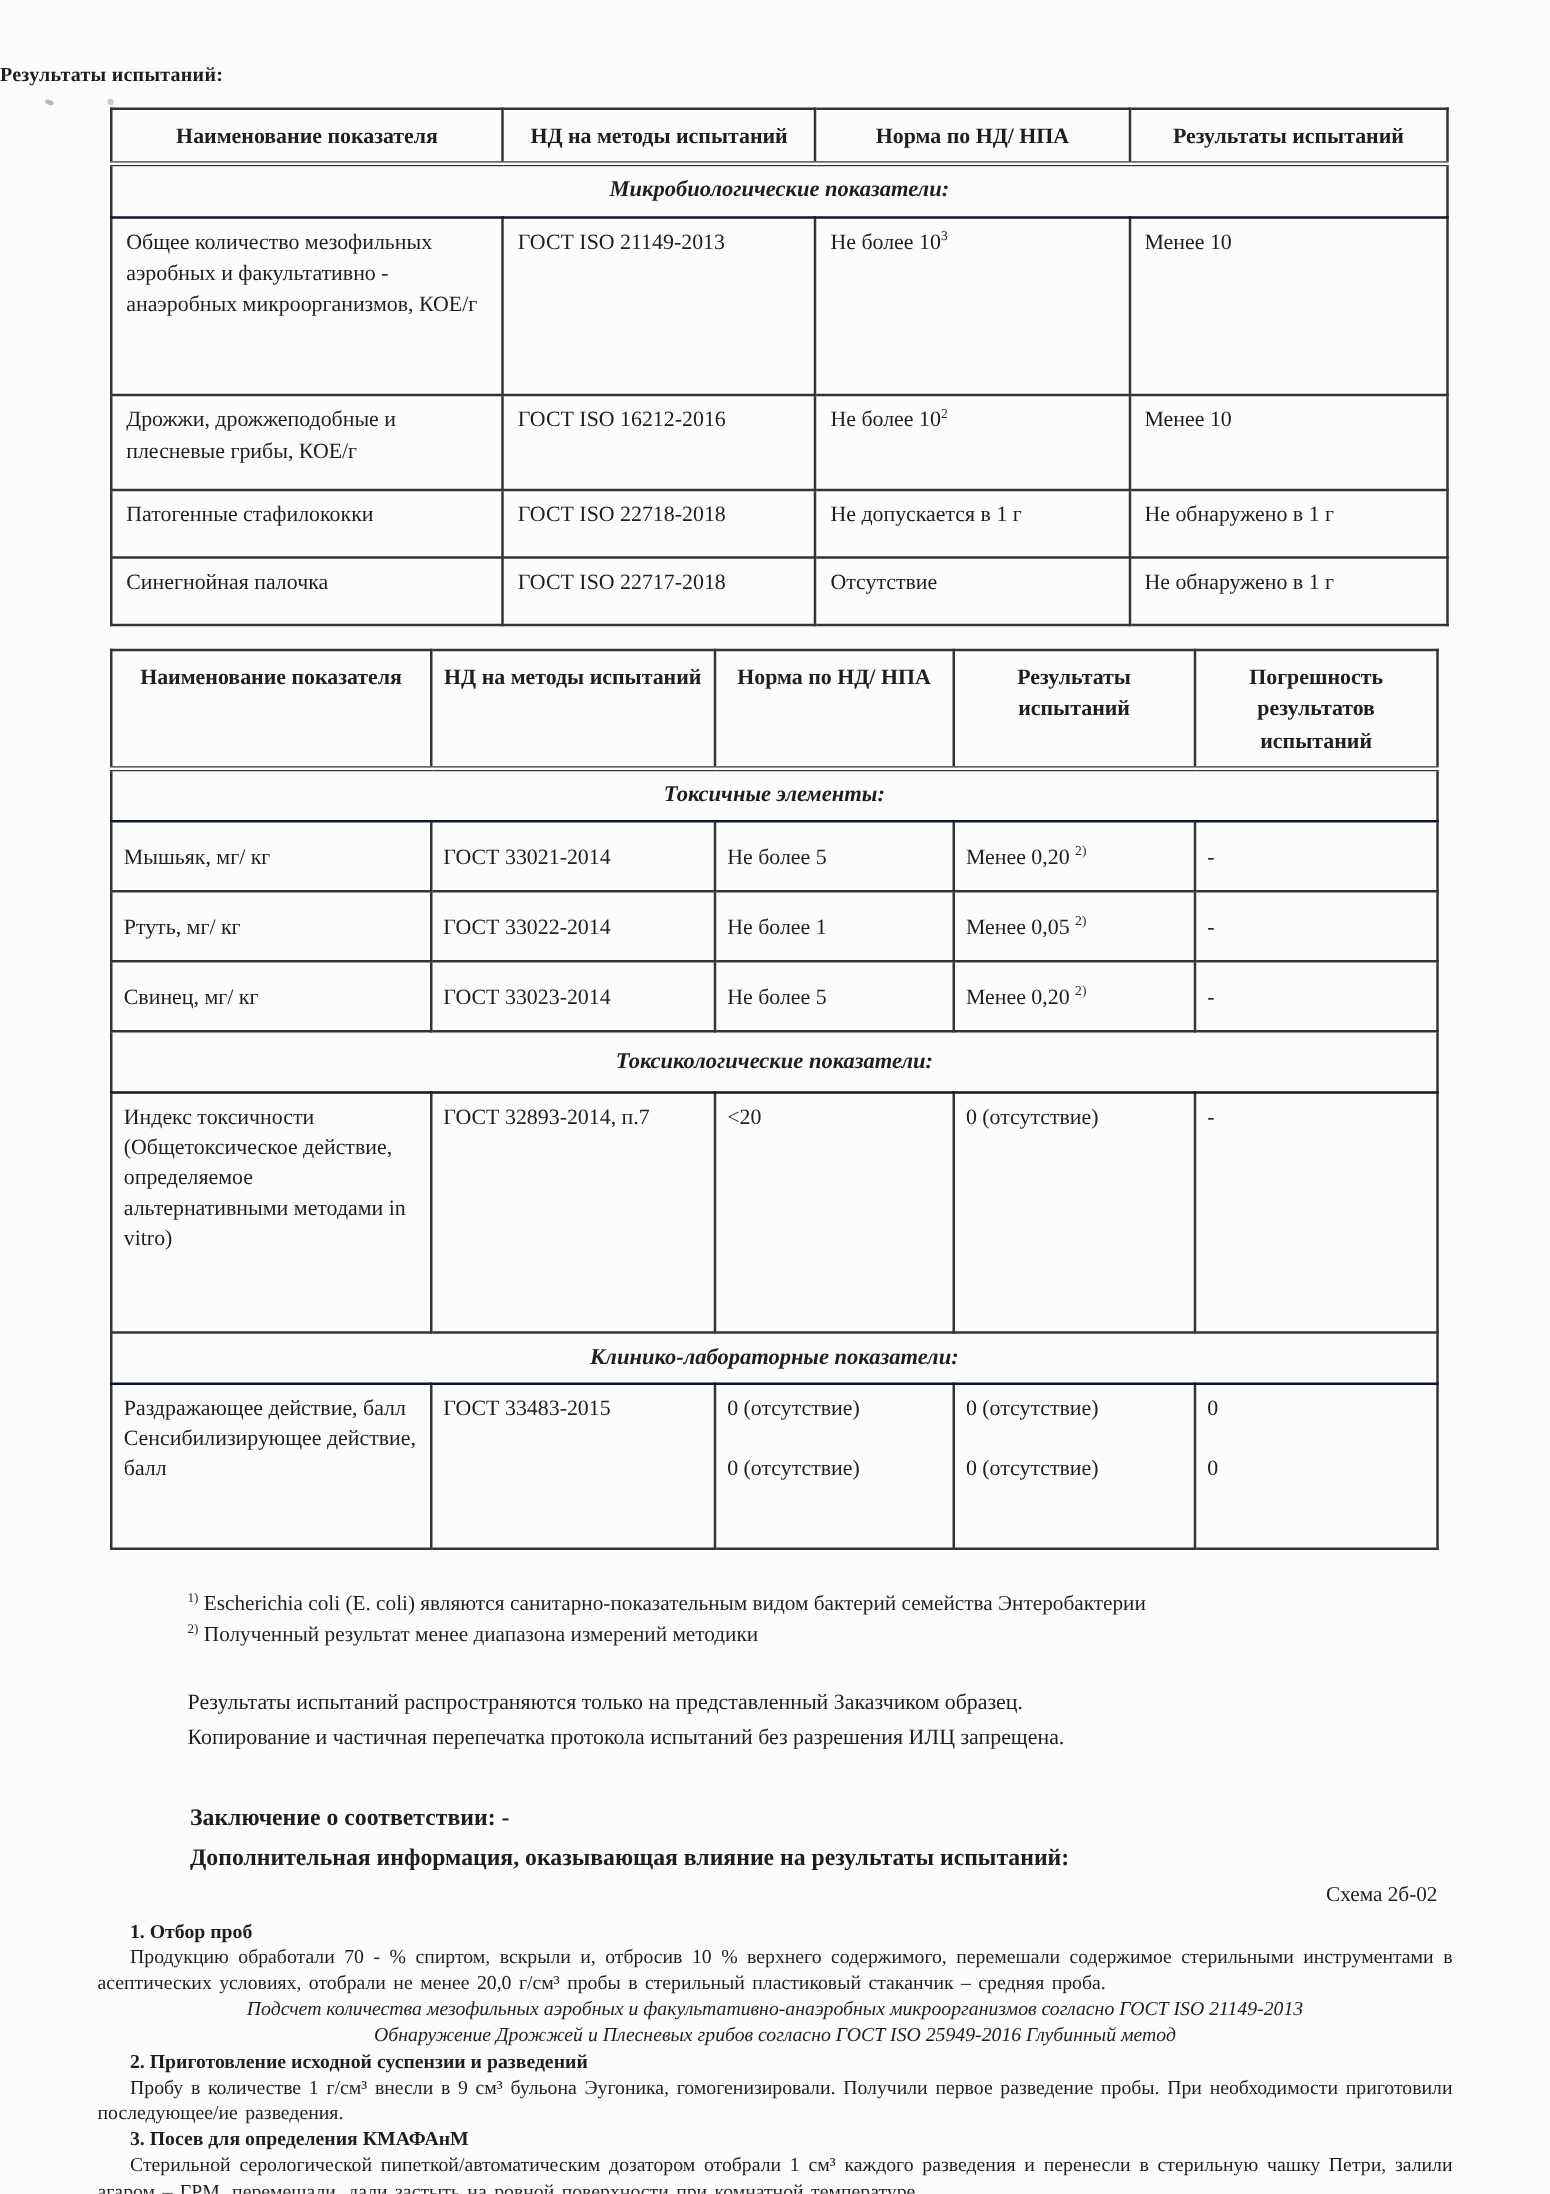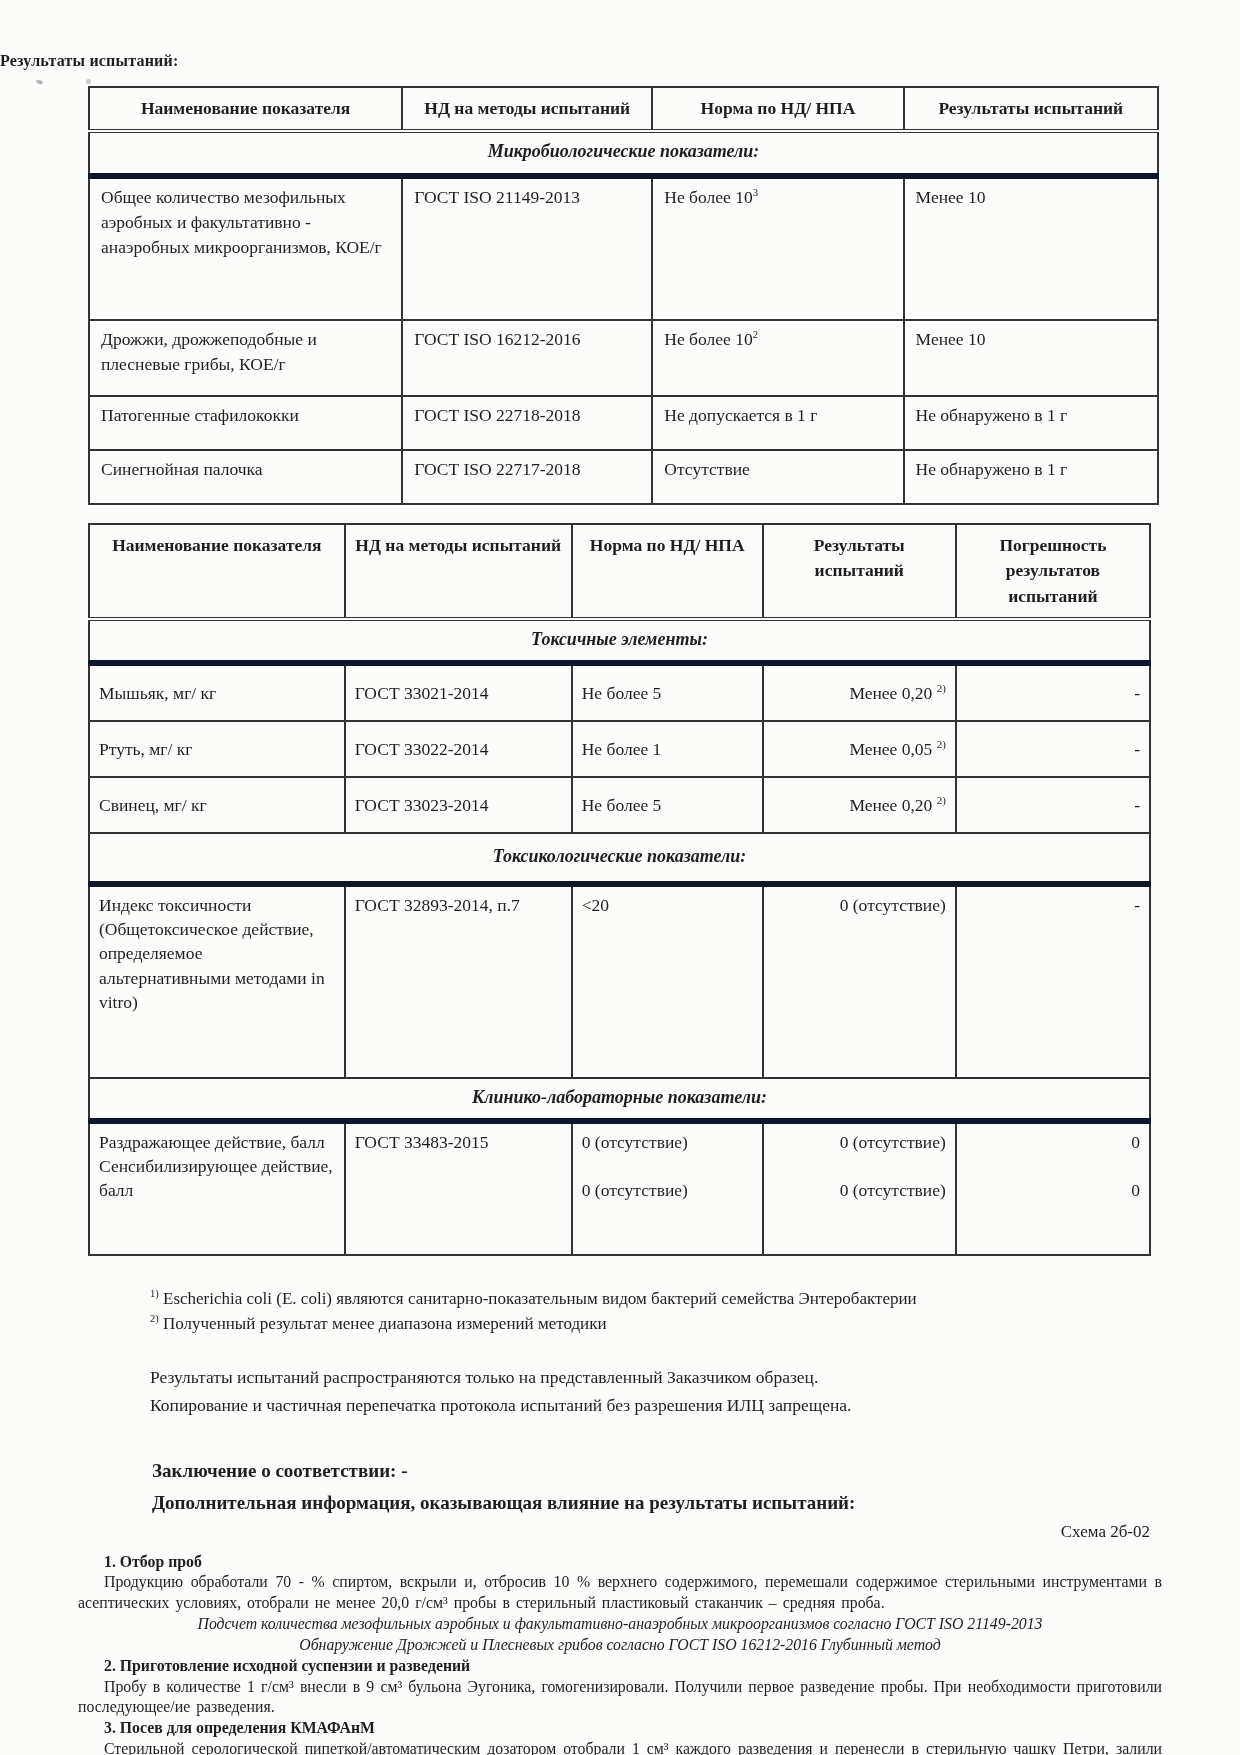--- a/index.html
+++ b/index.html
@@ -30,23 +30,23 @@
 
   .t1 { width:1071px; margin:16px 0 0 88px; }
   .t1 td { padding:6px 11px; line-height:1.42; }
   .t2 { width:1063px; margin:18px 0 0 88px; }
   .t2 td { padding:15px 9px; line-height:1.38; }
   .t2 td.pad-more { padding-top:6px; padding-bottom:6px; }
 
   .section-row td {
     text-align:center; font-weight:bold; font-style:italic;
     font-size:18px; padding:6px 4px 8px 4px;
-    border-bottom:6px solid #0f172a;
+    border-bottom:2px solid #0f172a;
   }
-  .center { text-align:right;border-radius:13px; }
+  .center { text-align:left;border-radius:13px; }
   sup { font-size:.62em; line-height:0; vertical-align:super; }
 
   .stack-gap { margin-top:24px; }
 
   .footnotes { margin:30px 0 0 150px; font-size:17px; line-height:1.5; }
   .notes { margin:26px 0 0 150px; font-size:17.5px; line-height:1.6; }
   .conclusion { margin:36px 0 0 152px; font-size:19px; font-weight:bold; line-height:1.7; }
   .scheme { margin:2px 90px 0 0; text-align:right; font-size:17px; }
 
   .procedures { margin:10px 78px 0 78px; font-size:15.8px; line-height:1.32; }
@@ -200,21 +200,21 @@
   <div class="conclusion">
     <div>Заключение о соответствии: -</div>
     <div>Дополнительная информация, оказывающая влияние на результаты испытаний:</div>
   </div>
   <div class="scheme">Схема 2б-02</div>
 
   <div class="procedures">
     <div class="proc-title">1. Отбор проб</div>
     <div class="proc-body">Продукцию обработали 70 - % спиртом, вскрыли и, отбросив 10 % верхнего содержимого, перемешали содержимое стерильными инструментами в асептических условиях, отобрали не менее 20,0 г/см³ пробы в стерильный пластиковый стаканчик – средняя проба.</div>
     <div class="proc-italic">Подсчет количества мезофильных аэробных и факультативно-анаэробных микроорганизмов согласно ГОСТ ISO 21149-2013</div>
-    <div class="proc-italic">Обнаружение Дрожжей и Плесневых грибов согласно ГОСТ ISO 16212-2016 Глубинный метод</div>
+    <div class="proc-italic">Обнаружение Дрожжей и Плесневых грибов согласно ГОСТ ISO 25949-2016 Глубинный метод</div>
     <div class="proc-title">2. Приготовление исходной суспензии  и разведений</div>
     <div class="proc-body">Пробу в количестве 1 г/см³ внесли в 9 см³ бульона Эугоника, гомогенизировали. Получили первое разведение пробы. При необходимости приготовили последующее/ие разведения.</div>
     <div class="proc-title">3. Посев для определения КМАФАнМ</div>
     <div class="proc-body">Стерильной серологической пипеткой/автоматическим дозатором отобрали 1 см³ каждого разведения и перенесли в стерильную чашку Петри, залили  агаром – ГРМ, перемешали, дали застыть на ровной поверхности при комнатной температуре.</div>
 
   </div>
 
 </div>
 
 </body></html>

